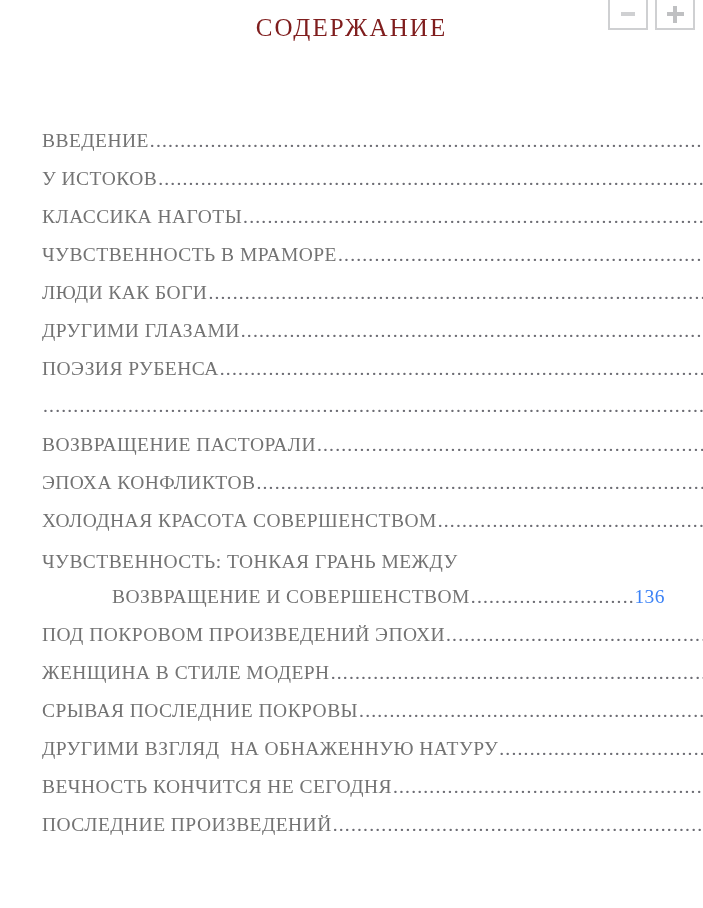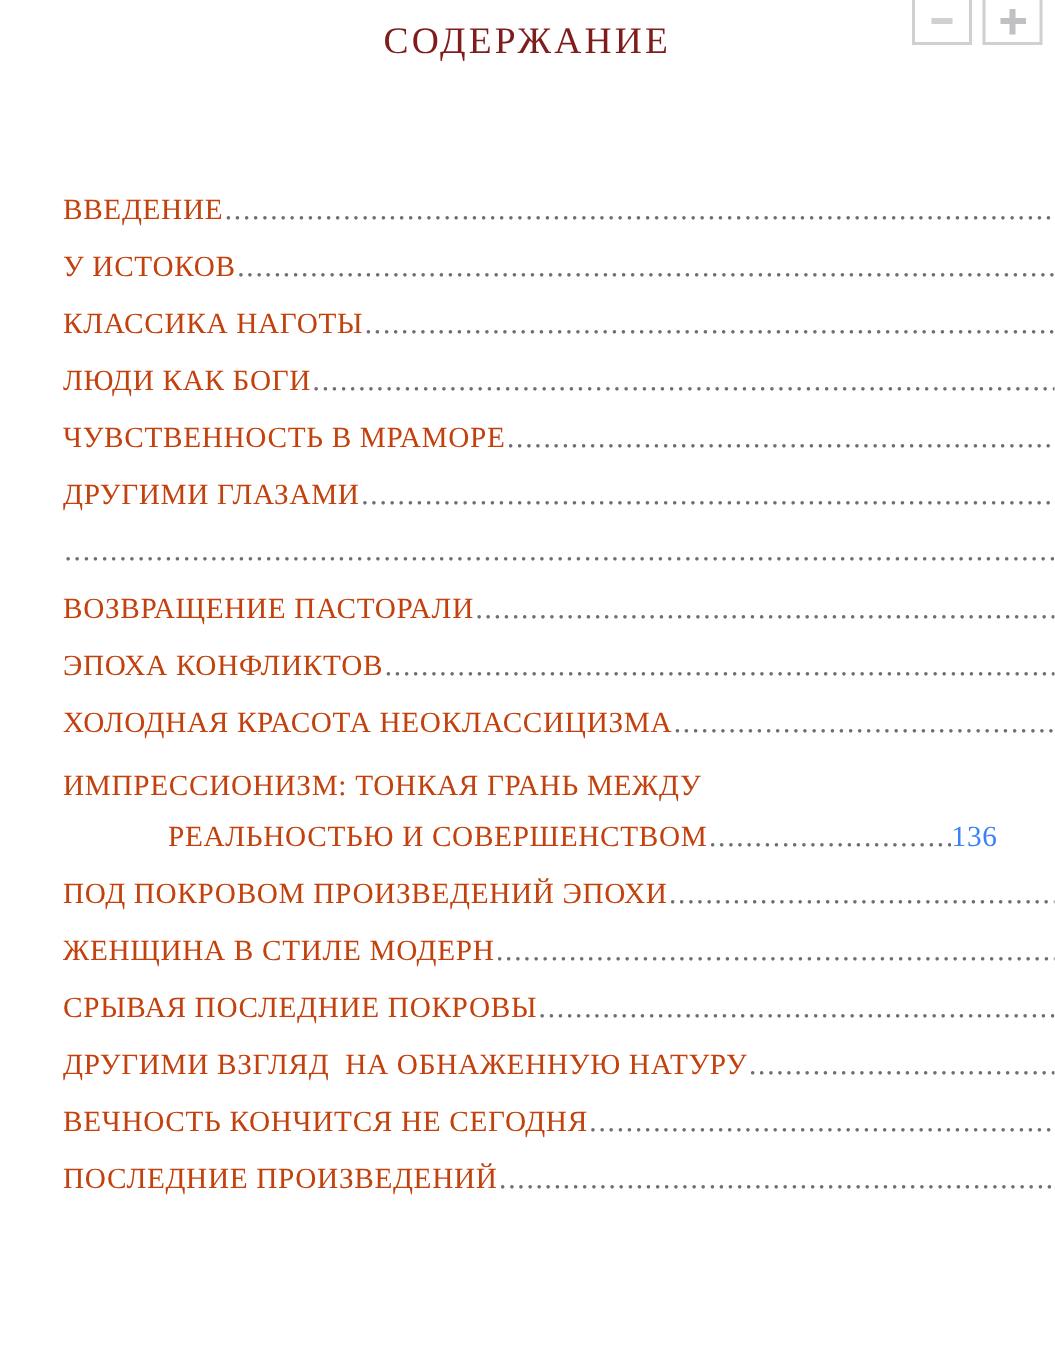--- a/index.html
+++ b/index.html
@@ -127,21 +127,21 @@
     align-items: baseline;
     height: 38px;
   }
 
   .entry-line.indented {
     padding-left: 70px;
   }
 
   .entry-label {
     flex: 0 0 auto;
-    color: #c2410c;
+    color: #737373;
   }
 
   .leader {
     flex: 1 1 auto;
     overflow: hidden;
     margin: 0 0 0 1px;
     position: relative;
     height: 1em;
   }
 
@@ -178,28 +178,29 @@
 </div>
 
 <div class="page">
 
   <div class="toc-title">СОДЕРЖАНИЕ</div>
 
   <div class="toc-list">
       <div class="toc-entry"><div class="entry-line"><span class="entry-label">ВВЕДЕНИЕ</span><span class="leader"></span></div></div>
       <div class="toc-entry"><div class="entry-line"><span class="entry-label">У ИСТОКОВ</span><span class="leader"></span></div></div>
       <div class="toc-entry"><div class="entry-line"><span class="entry-label">КЛАССИКА НАГОТЫ</span><span class="leader"></span></div></div>
+      <div class="toc-entry"><div class="entry-line"><span class="entry-label">ЧУВСТВЕННОСТЬ В МРАМОРЕ</span><span class="leader"></span></div></div>
       <div class="toc-entry"><div class="entry-line"><span class="entry-label">ЛЮДИ КАК БОГИ</span><span class="leader"></span></div></div>
-      <div class="toc-entry"><div class="entry-line"><span class="entry-label">ЧУВСТВЕННОСТЬ В МРАМОРЕ</span><span class="leader"></span></div></div>
       <div class="toc-entry"><div class="entry-line"><span class="entry-label">ДРУГИМИ ГЛАЗАМИ</span><span class="leader"></span></div></div>
+      <div class="toc-entry"><div class="entry-line"><span class="entry-label">ПОЭЗИЯ РУБЕНСА</span><span class="leader"></span></div></div>
       <div class="toc-entry"><div class="entry-line"><span class="leader"></span></div></div>
       <div class="toc-entry"><div class="entry-line"><span class="entry-label">ВОЗВРАЩЕНИЕ ПАСТОРАЛИ</span><span class="leader"></span></div></div>
       <div class="toc-entry"><div class="entry-line"><span class="entry-label">ЭПОХА КОНФЛИКТОВ</span><span class="leader"></span></div></div>
-      <div class="toc-entry"><div class="entry-line"><span class="entry-label">ХОЛОДНАЯ КРАСОТА НЕОКЛАССИЦИЗМА</span><span class="leader"></span></div></div>
-      <div class="toc-entry two-line"><div class="entry-line no-leader"><span class="entry-label">ИМПРЕССИОНИЗМ: ТОНКАЯ ГРАНЬ МЕЖДУ</span><span class="leader"></span></div><div class="entry-line indented"><span class="entry-label">РЕАЛЬНОСТЬЮ И СОВЕРШЕНСТВОМ</span><span class="leader"></span><span class="entry-page">136</span></div></div>
+      <div class="toc-entry"><div class="entry-line"><span class="entry-label">ХОЛОДНАЯ КРАСОТА СОВЕРШЕНСТВОМ</span><span class="leader"></span></div></div>
+      <div class="toc-entry two-line"><div class="entry-line no-leader"><span class="entry-label">ЧУВСТВЕННОСТЬ: ТОНКАЯ ГРАНЬ МЕЖДУ</span><span class="leader"></span></div><div class="entry-line indented"><span class="entry-label">ВОЗВРАЩЕНИЕ И СОВЕРШЕНСТВОМ</span><span class="leader"></span><span class="entry-page">136</span></div></div>
       <div class="toc-entry"><div class="entry-line"><span class="entry-label">ПОД ПОКРОВОМ ПРОИЗВЕДЕНИЙ ЭПОХИ</span><span class="leader"></span></div></div>
       <div class="toc-entry"><div class="entry-line"><span class="entry-label">ЖЕНЩИНА В СТИЛЕ МОДЕРН</span><span class="leader"></span></div></div>
       <div class="toc-entry"><div class="entry-line"><span class="entry-label">СРЫВАЯ ПОСЛЕДНИЕ ПОКРОВЫ</span><span class="leader"></span></div></div>
       <div class="toc-entry"><div class="entry-line"><span class="entry-label">ДРУГИМИ ВЗГЛЯД  НА ОБНАЖЕННУЮ НАТУРУ</span><span class="leader"></span></div></div>
       <div class="toc-entry"><div class="entry-line"><span class="entry-label">ВЕЧНОСТЬ КОНЧИТСЯ НЕ СЕГОДНЯ</span><span class="leader"></span></div></div>
       <div class="toc-entry"><div class="entry-line"><span class="entry-label">ПОСЛЕДНИЕ ПРОИЗВЕДЕНИЙ</span><span class="leader"></span></div></div>
     </div>
 
 </div>
 

